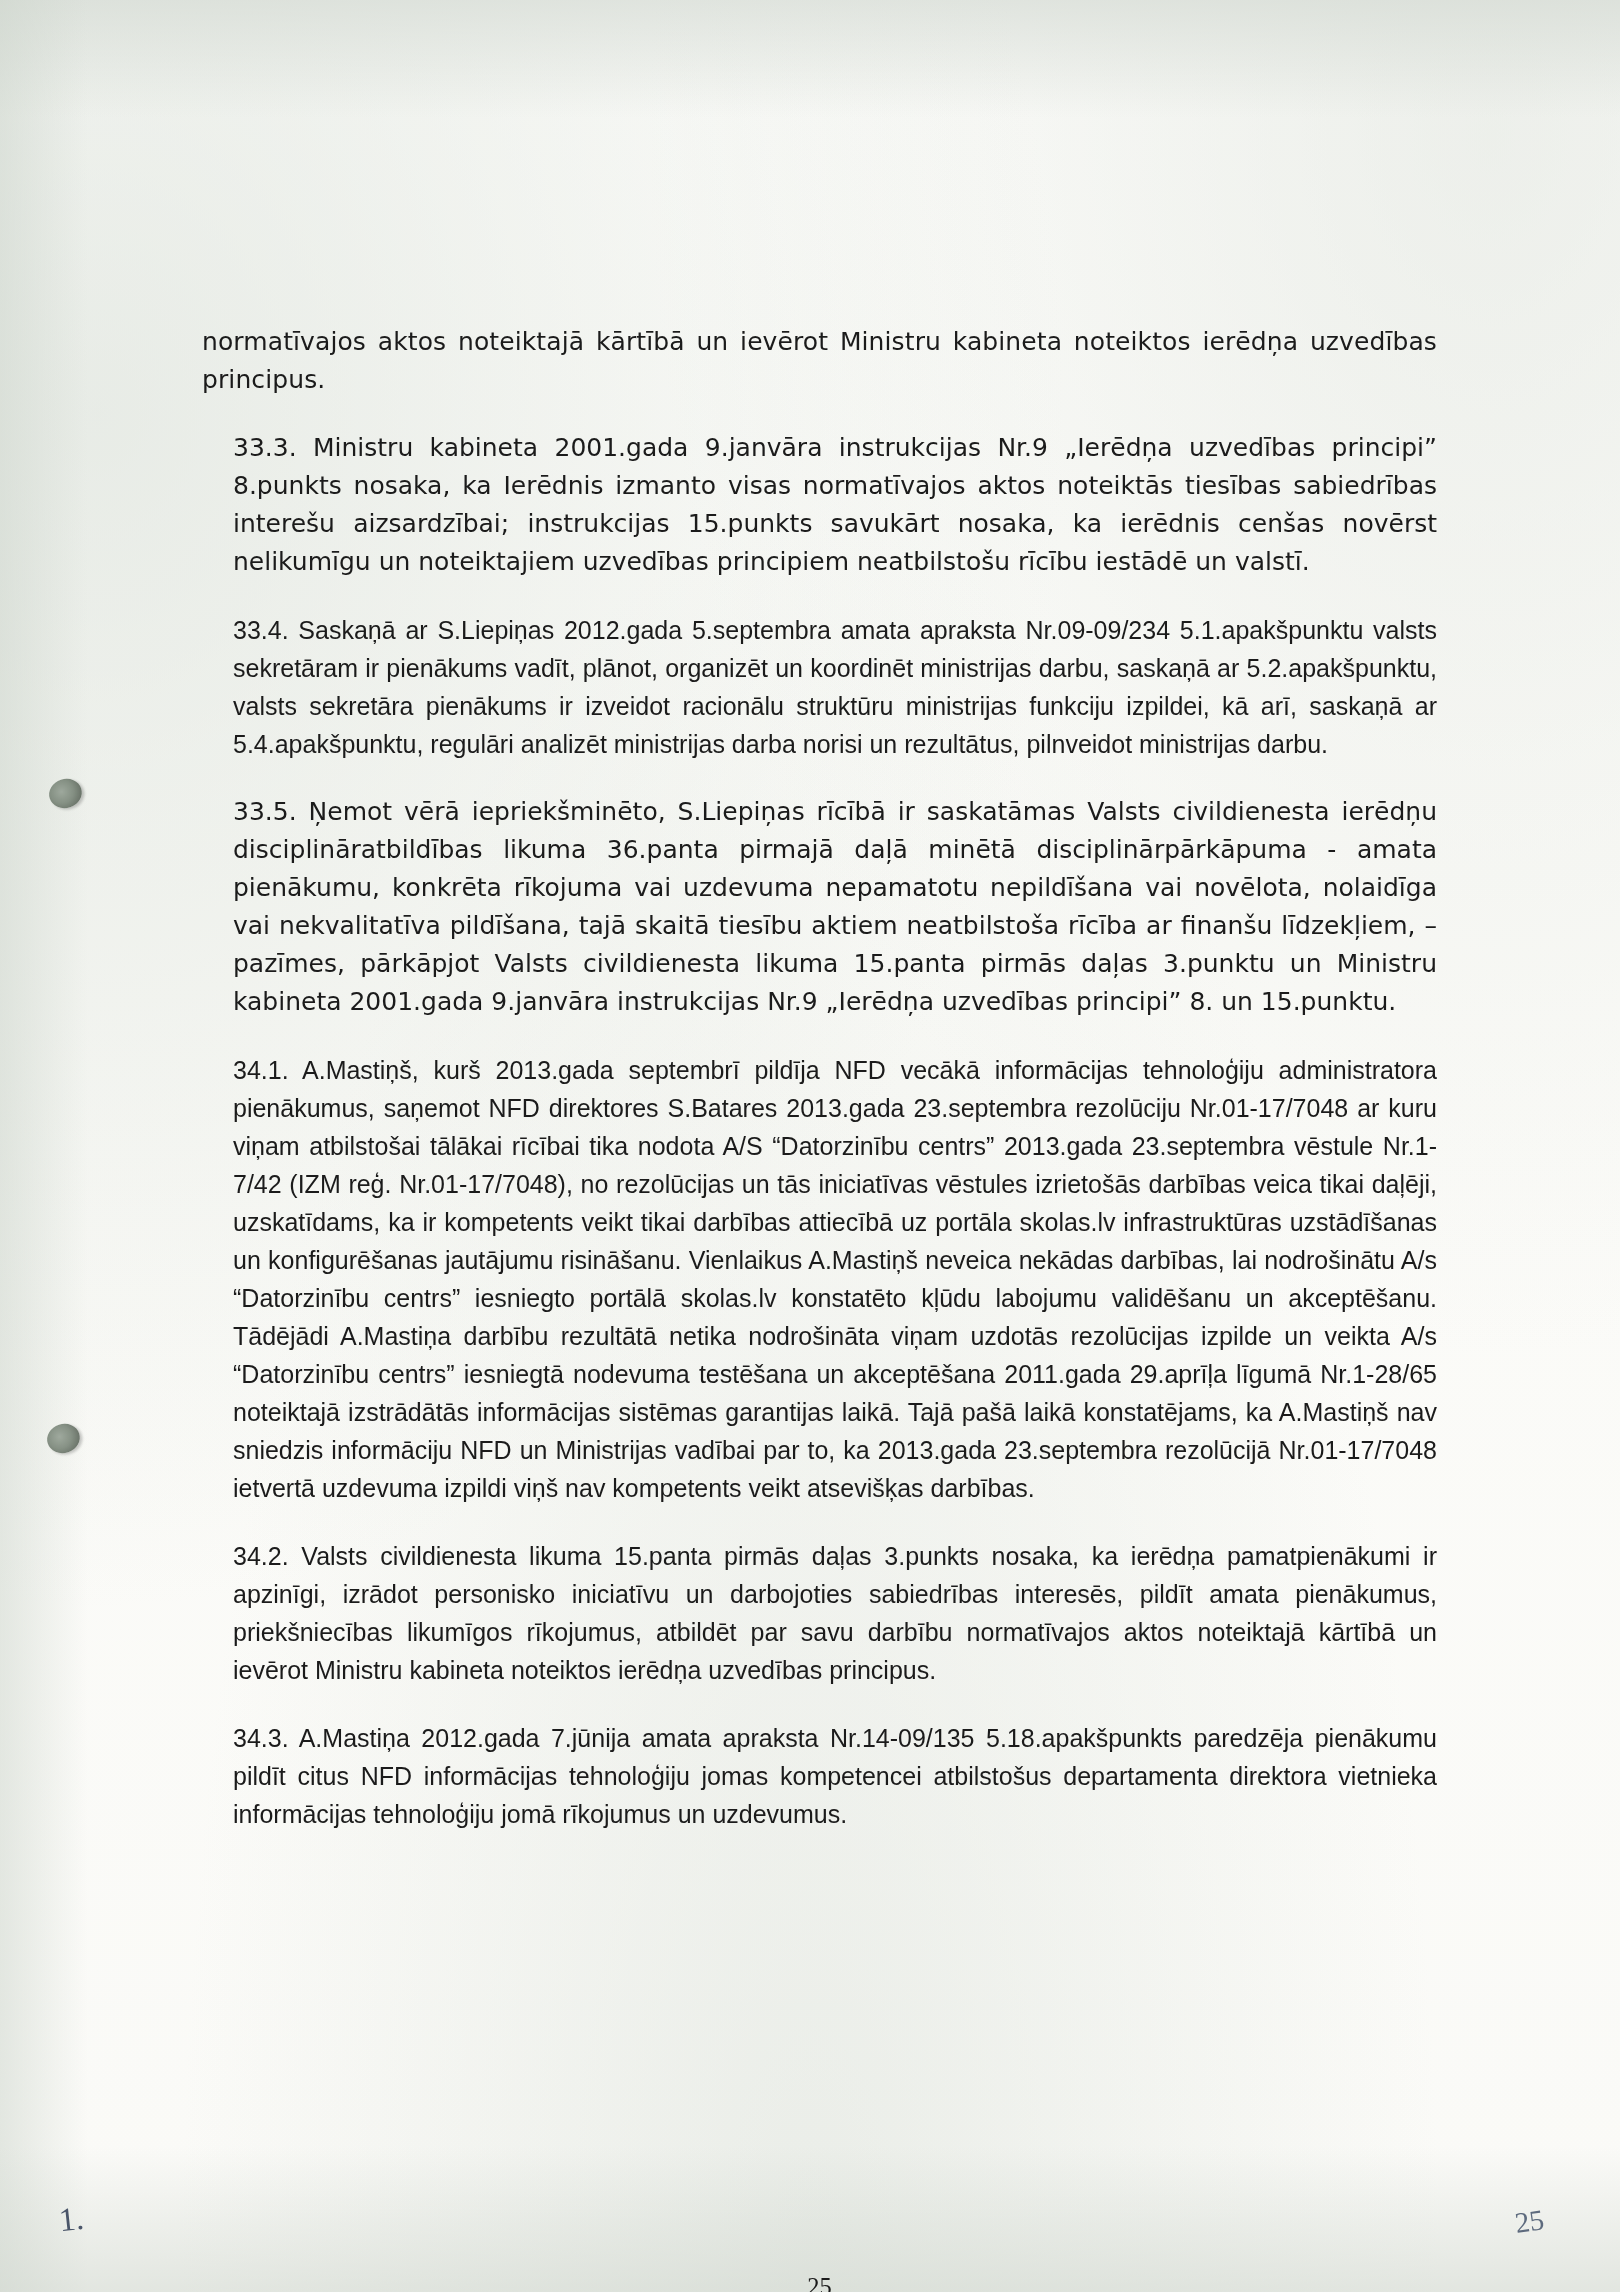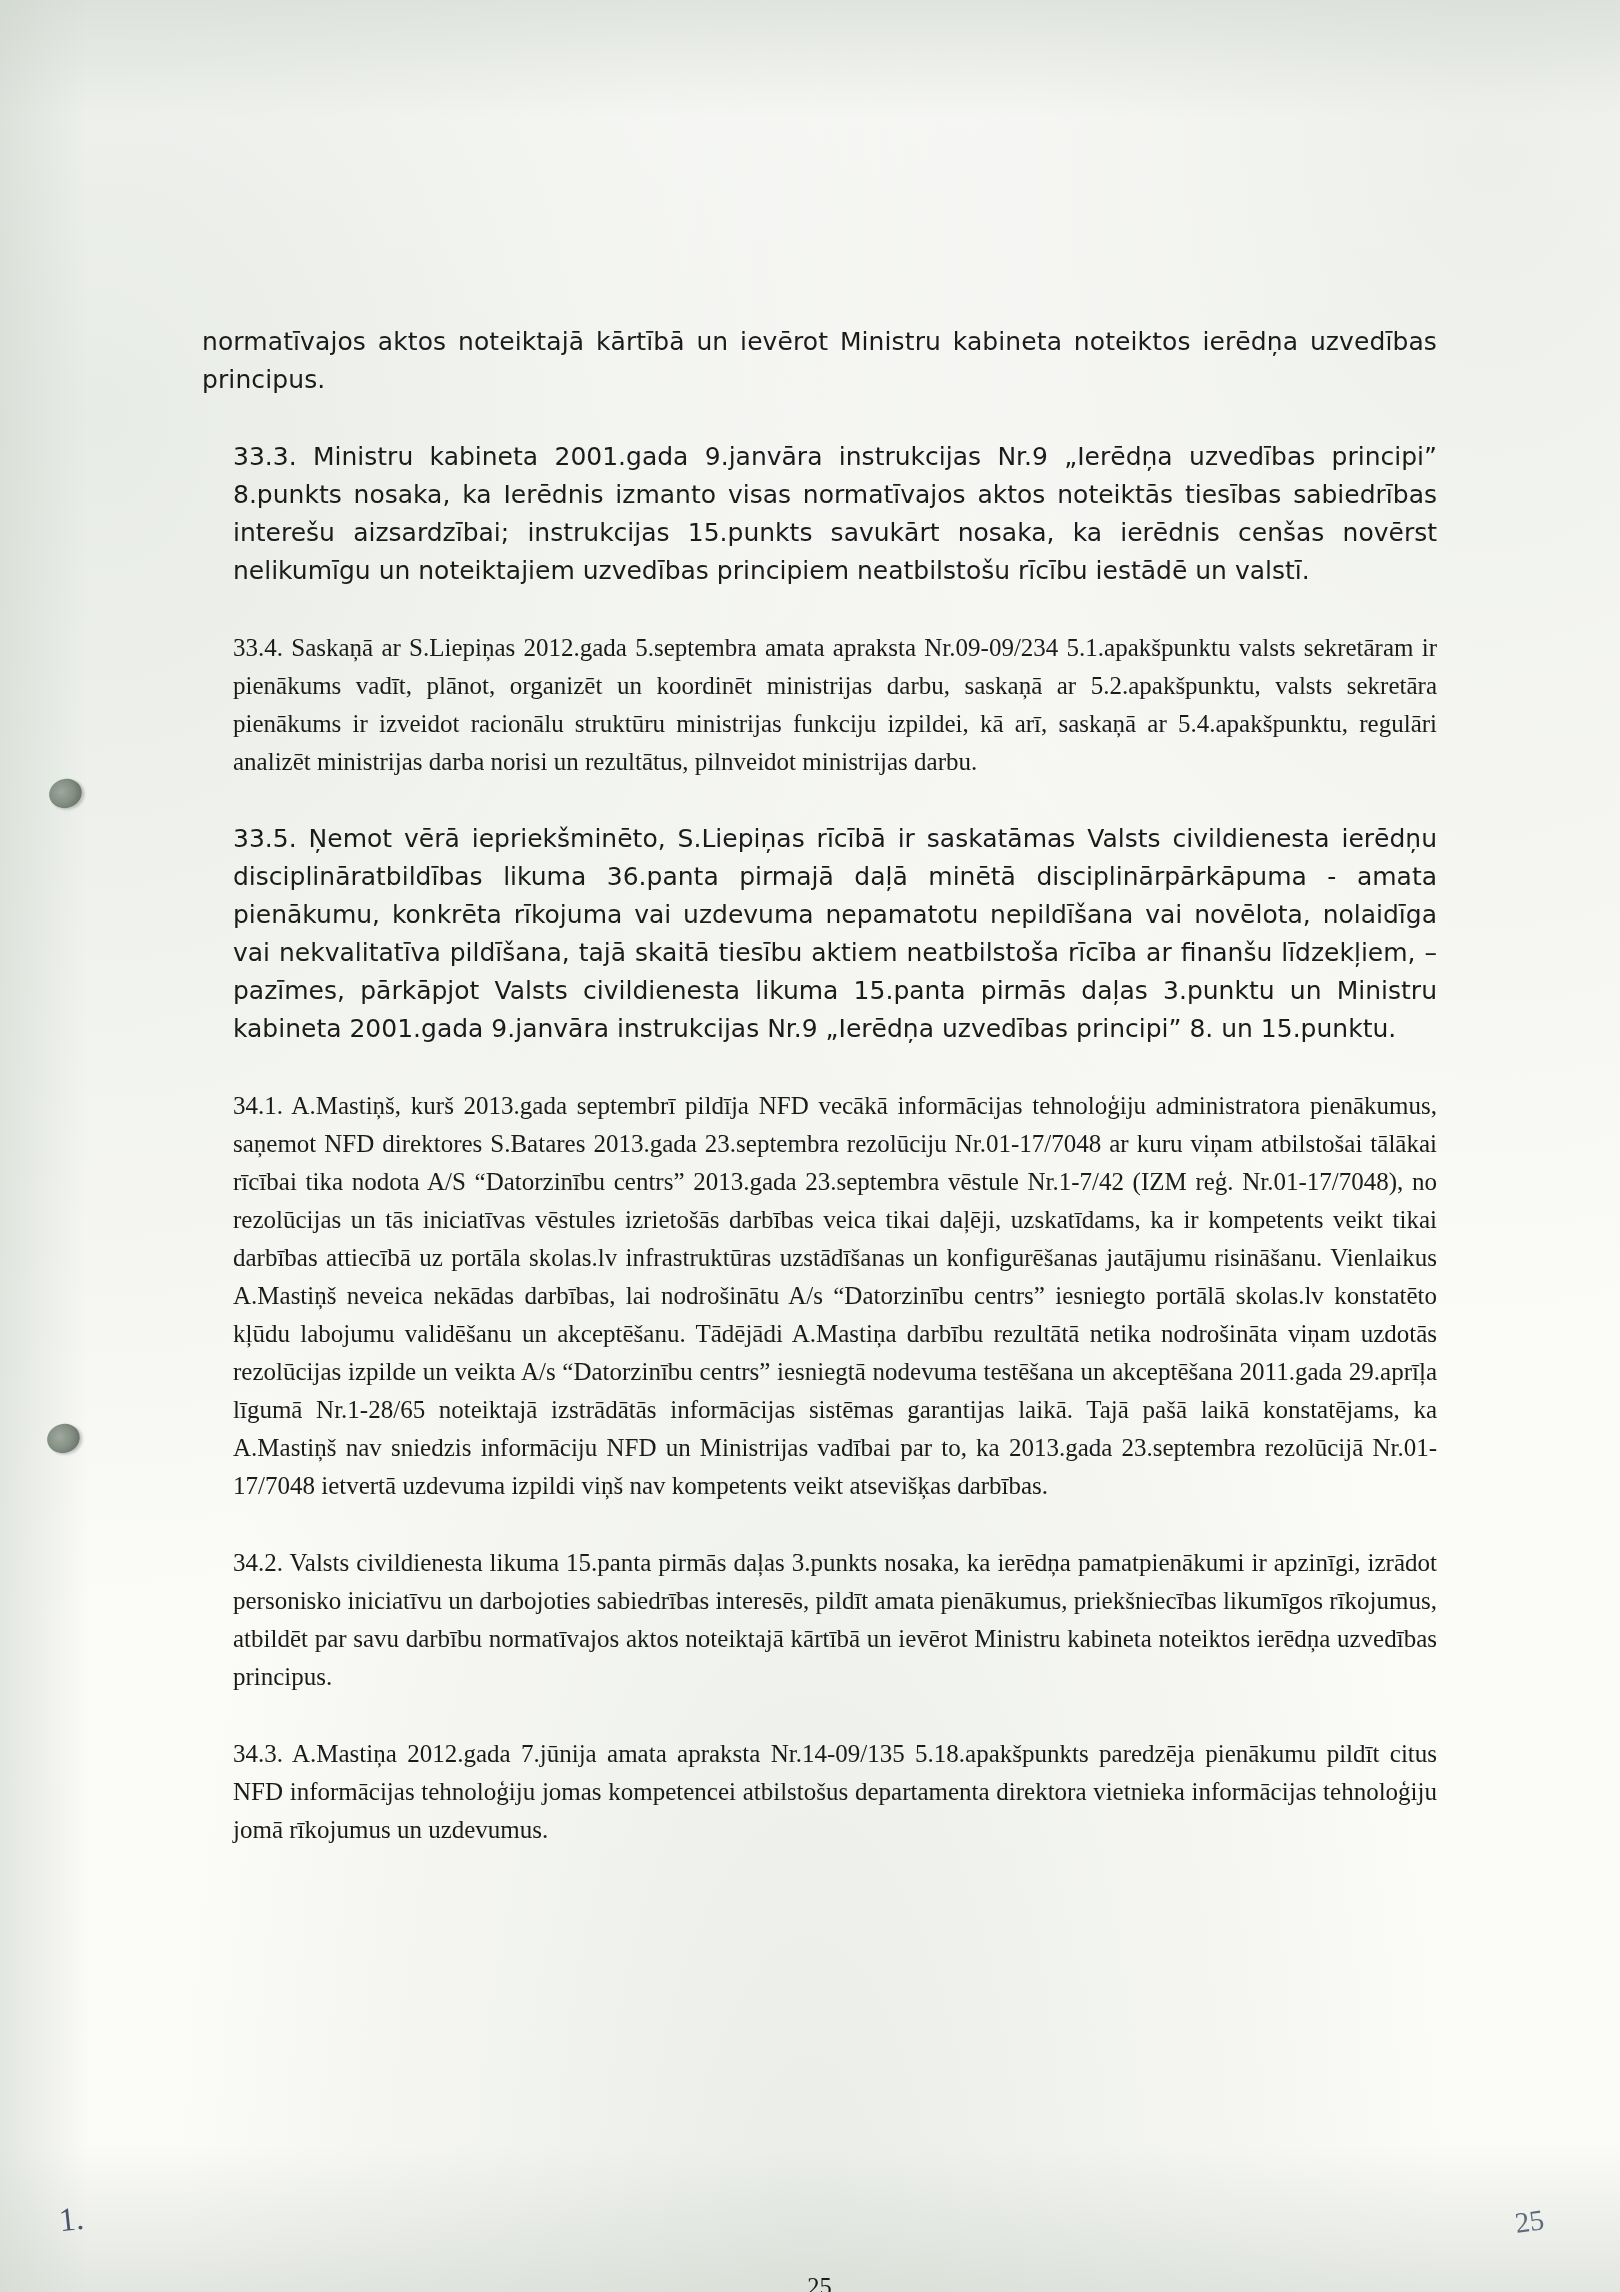--- a/index.html
+++ b/index.html
@@ -40,36 +40,36 @@
   }
   p.para {
     margin: 0 0 0 0;
     font-size: 25px;
     line-height: 1.52;
     text-align: justify;
     text-justify: inter-word;
     hyphens: none;
   }
   p.para + p.para {
-    margin-top: 39px;
+    margin-top: 30px;
   }
   
   .cont {
     font-family: "DejaVu Sans", sans-serif;
     font-size: 22.5px;
     line-height: 1.60;
     letter-spacing: 0.1px;
   }
   .sans {
     font-family: "DejaVu Sans", sans-serif;
     font-size: 22.5px;
     line-height: 1.60;
   }
   .serif-lg {
-    font-family: Liberation Serif, serif;
+    font-family: Liberation Sans, sans-serif;
     font-size: 25.5px;
     line-height: 1.52;
   }
   .pad-left {
     padding-left: 31px;
   }
   .page-number {
     position: absolute;
     left: 0;
     top: 1950px;

